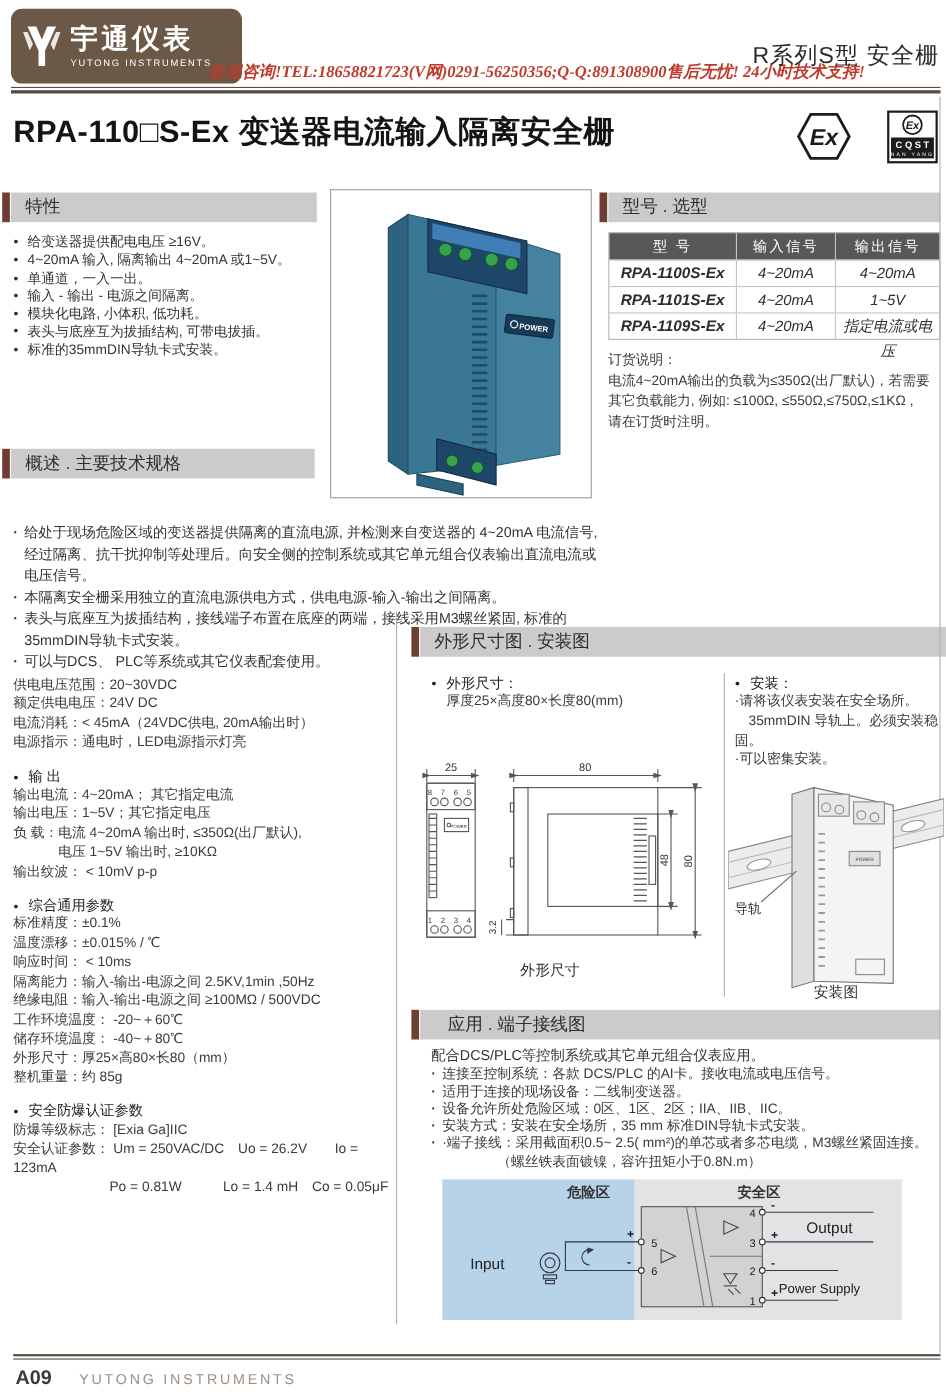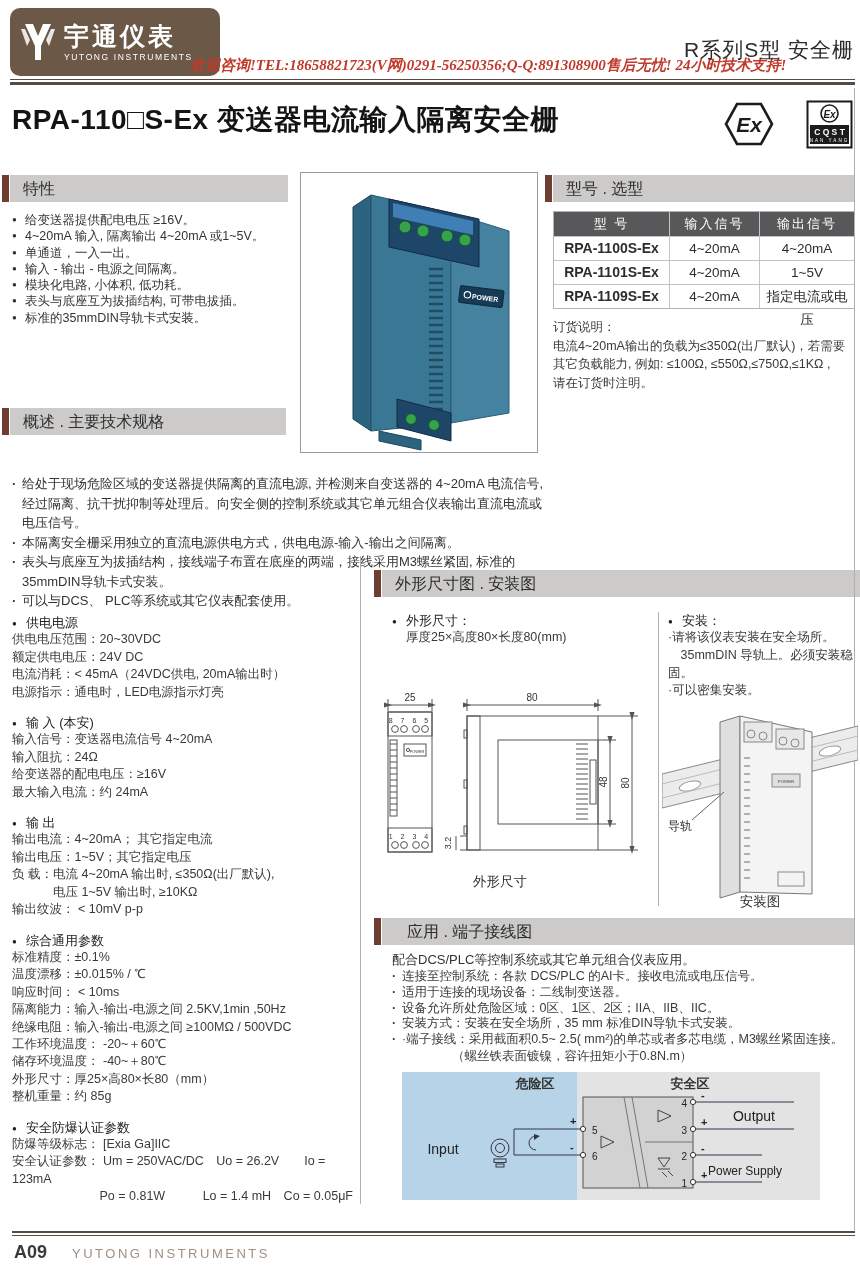--- a/index.html
+++ b/index.html
@@ -31,21 +31,21 @@
   .featlist{left:12px;top:212px;width:280px;}
   .feat{position:relative;padding-left:13px;font-size:12.5px;line-height:16.3px;color:#333;}
   .feat::before{content:"●";position:absolute;left:0;top:0;font-size:8px;}
 
   
   .photo{left:300px;top:172px;width:238px;height:281px;border:1px solid #9b9b9b;box-sizing:border-box;background:#fff;}
 
   
   .mtable{left:553px;top:211px;width:302px;border:1px solid #b3b3b3;box-sizing:border-box;font-size:13.5px;}
   .mth{display:flex;background:#58585a;color:#fff;height:24px;line-height:24px;font-size:13px;letter-spacing:2px;}
-  .mtr{display:flex;height:23px;line-height:23px;border-top:1px solid #c4c4c4;color:#2d2d2d;}
+  .mtr{display:flex;height:23px;line-height:23px;border-top:1px solid #c4c4c4;color:#2d2d2d;font-style:italic;}
   .mc{text-align:center;box-sizing:border-box;}
   .c1{width:115px;} .c2{width:90px;border-left:1px solid #c4c4c4;} .c3{flex:1;border-left:1px solid #c4c4c4;}
   .mtr .c1{font-weight:bold;font-size:14px;}
   .ordernote{left:553px;top:318px;width:300px;font-size:12.5px;line-height:18.5px;color:#3a3a3a;}
 
   
   .ovlist{left:12px;top:474px;width:536px;}
   .ovb{position:relative;padding-left:10px;font-size:13px;line-height:19.5px;color:#333;}
   .ovb::before{content:"·";position:absolute;left:0;top:0;font-weight:bold;}
 
@@ -199,35 +199,25 @@
 
   <div class="abs ovlist">
       <div class="ovb">给处于现场危险区域的变送器提供隔离的直流电源, 并检测来自变送器的 4~20mA 电流信号, 经过隔离、抗干扰抑制等处理后。向安全侧的控制系统或其它单元组合仪表输出直流电流或电压信号。</div>
       <div class="ovb">本隔离安全栅采用独立的直流电源供电方式，供电电源-输入-输出之间隔离。</div>
       <div class="ovb">表头与底座互为拔插结构，接线端子布置在底座的两端，接线采用M3螺丝紧固, 标准的35mmDIN导轨卡式安装。</div>
       <div class="ovb">可以与DCS、 PLC等系统或其它仪表配套使用。</div>
     </div>
 
   <div class="abs specs">
     <div class="spec-sec">
-      <div class="spec-h">供电电源</div>
       <div>
           <div class="spec-line">供电电压范围：20~30VDC</div>
           <div class="spec-line">额定供电电压：24V DC</div>
           <div class="spec-line">电流消耗：&lt; 45mA（24VDC供电, 20mA输出时）</div>
           <div class="spec-line">电源指示：通电时，LED电源指示灯亮</div>
-        </div>
-    </div>
-    <div class="spec-sec">
-      <div class="spec-h">输 入 (本安)</div>
-      <div>
-          <div class="spec-line">输入信号：变送器电流信号 4~20mA</div>
-          <div class="spec-line">输入阻抗：24Ω</div>
-          <div class="spec-line">给变送器的配电电压：≥16V</div>
-          <div class="spec-line">最大输入电流：约 24mA</div>
         </div>
     </div>
     <div class="spec-sec">
       <div class="spec-h">输 出</div>
       <div>
           <div class="spec-line">输出电流：4~20mA； 其它指定电流</div>
           <div class="spec-line">输出电压：1~5V；其它指定电压</div>
           <div class="spec-line">负 载：电流 4~20mA 输出时, ≤350Ω(出厂默认),</div>
           <div class="spec-line">　　　 电压 1~5V 输出时, ≥10KΩ</div>
           <div class="spec-line">输出纹波： &lt; 10mV p-p</div>

